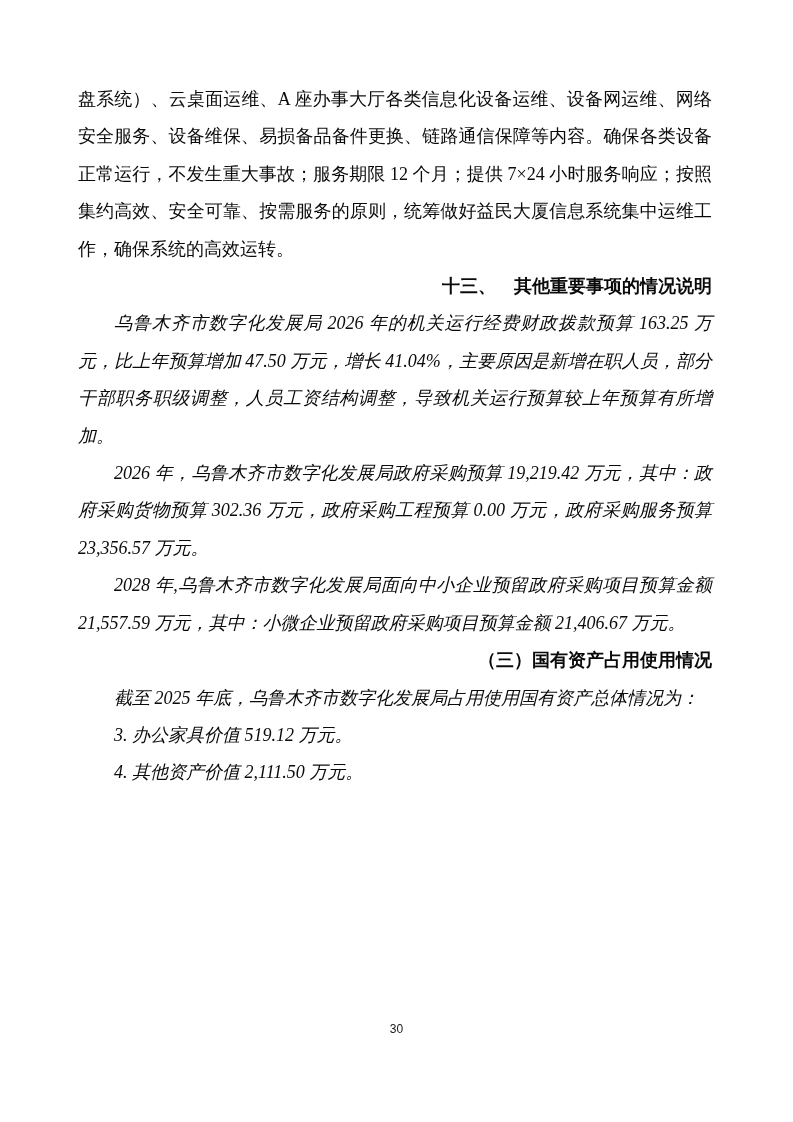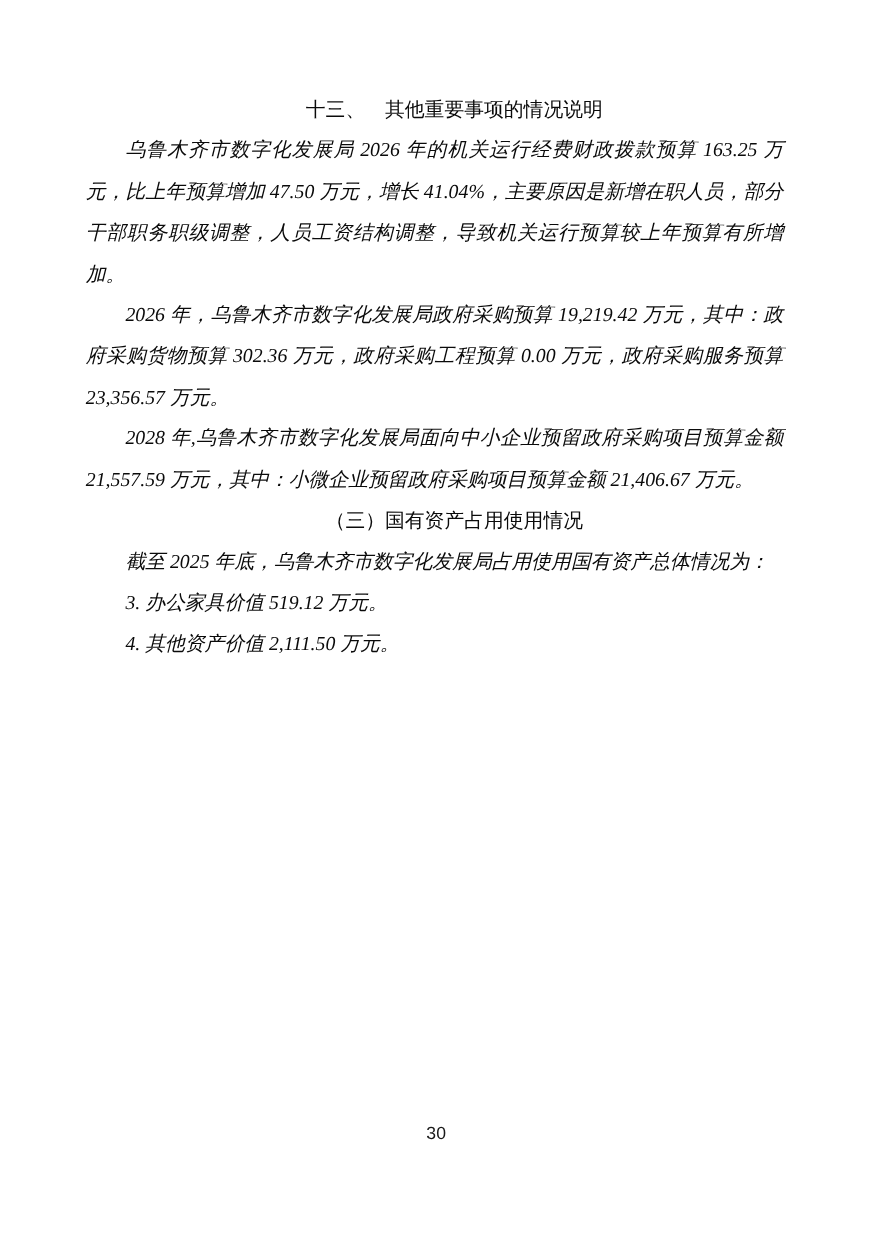--- a/index.html
+++ b/index.html
@@ -36,40 +36,41 @@
   .doc-body p {
     margin: 0;
     padding: 0;
     word-break: break-all;
   }
   .para-indent {
     text-indent: 36px;
     font-style: italic;
   }
   .doc-heading {
-    font-weight: 400;
+    font-weight: 700;
     text-indent: 36px;
-    text-align: center;
+    text-align: right;
   }
   .page-footer {
     position: absolute;
     left: 0;
     top: 1022px;
     width: 793px;
     text-align: center;
     font-family: "Liberation Sans", "DejaVu Sans", sans-serif;
-    font-size: 16px;
+    font-size: 12px;
     color: #1a1a1a;
   }
 </style>
 </head>
 <body>
 
 <div class="doc-page">
   <div class="doc-body">
+    <p class="para">盘系统）、云桌面运维、A 座办事大厅各类信息化设备运维、设备网运维、网络安全服务、设备维保、易损备品备件更换、链路通信保障等内容。确保各类设备正常运行，不发生重大事故；服务期限 12 个月；提供 7×24 小时服务响应；按照集约高效、安全可靠、按需服务的原则，统筹做好益民大厦信息系统集中运维工作，确保系统的高效运转。</p>
     <p class="doc-heading">十三、　其他重要事项的情况说明</p>
     <p class="para para-indent">乌鲁木齐市数字化发展局 2026 年的机关运行经费财政拨款预算 163.25 万元，比上年预算增加 47.50 万元，增长 41.04%，主要原因是新增在职人员，部分干部职务职级调整，人员工资结构调整，导致机关运行预算较上年预算有所增加。</p>
     <p class="para para-indent">2026 年，乌鲁木齐市数字化发展局政府采购预算 19,219.42 万元，其中：政府采购货物预算 302.36 万元，政府采购工程预算 0.00 万元，政府采购服务预算 23,356.57 万元。</p>
     <p class="para para-indent">2028 年,乌鲁木齐市数字化发展局面向中小企业预留政府采购项目预算金额 21,557.59 万元，其中：小微企业预留政府采购项目预算金额 21,406.67 万元。</p>
     <p class="doc-heading">（三）国有资产占用使用情况</p>
     <p class="para para-indent">截至 2025 年底，乌鲁木齐市数字化发展局占用使用国有资产总体情况为：</p>
     <p class="para para-indent">3. 办公家具价值 519.12 万元。</p>
     <p class="para para-indent">4. 其他资产价值 2,111.50 万元。</p>
   </div>
 

